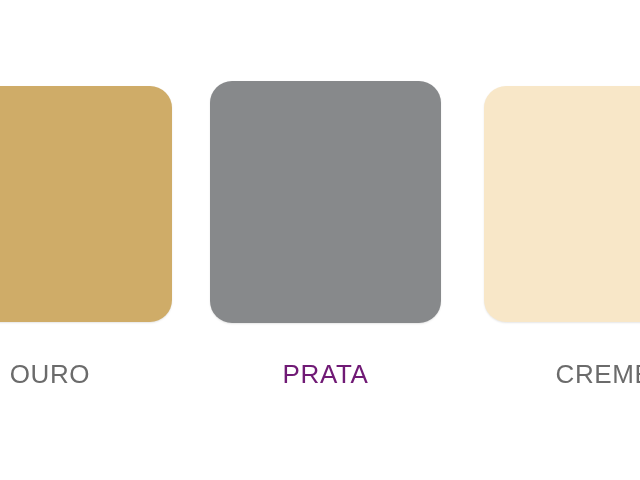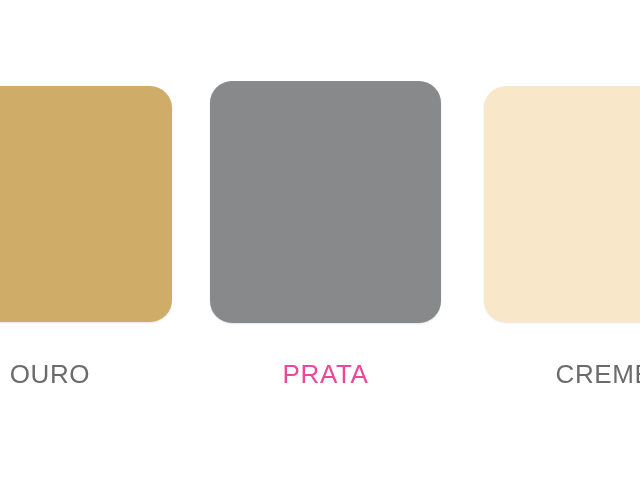--- a/index.html
+++ b/index.html
@@ -92,21 +92,21 @@
 
 <div id="swatch-strip" style="background: rgb(255, 255, 255);">
 
   <div class="swatch-option">
     <div class="swatch-tile" id="tile-ouro" style="background-color: rgb(207, 172, 104);"></div>
     <div class="swatch-label" id="label-ouro" style="color: rgb(107, 107, 107);">OURO</div>
   </div>
 
   <div class="swatch-option">
     <div class="swatch-tile" id="tile-prata" style="background-color: rgb(135, 137, 139);"></div>
-    <div class="swatch-label" id="label-prata" style="color: #ec4899;">PRATA</div>
+    <div class="swatch-label" id="label-prata" style="color: #701a75;">PRATA</div>
   </div>
 
   <div class="swatch-option">
     <div class="swatch-tile" id="tile-creme" style="background-color: rgb(248, 231, 200);"></div>
     <div class="swatch-label" id="label-creme" style="color: rgb(107, 107, 107);">CREME</div>
   </div>
 
 </div>
 
 </body></html>

